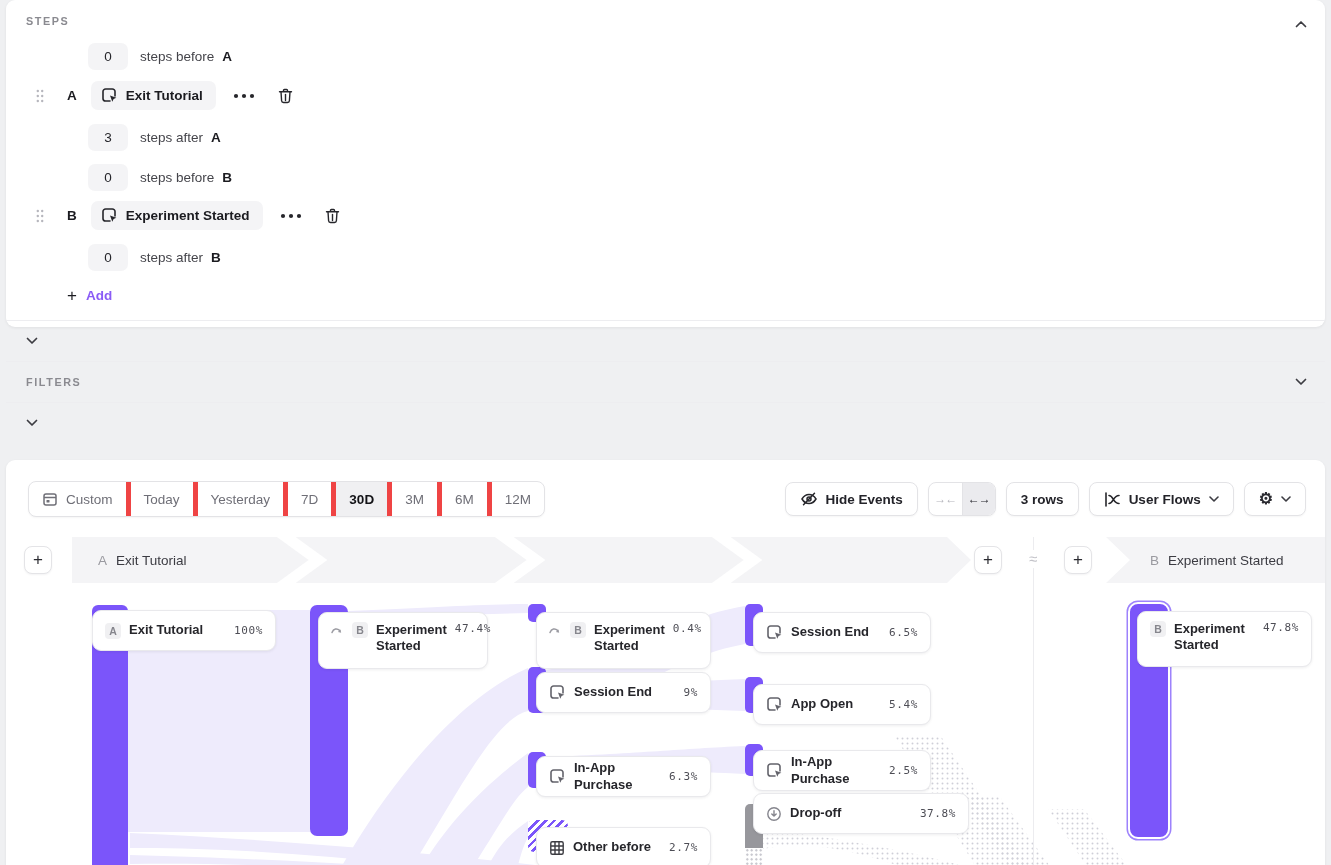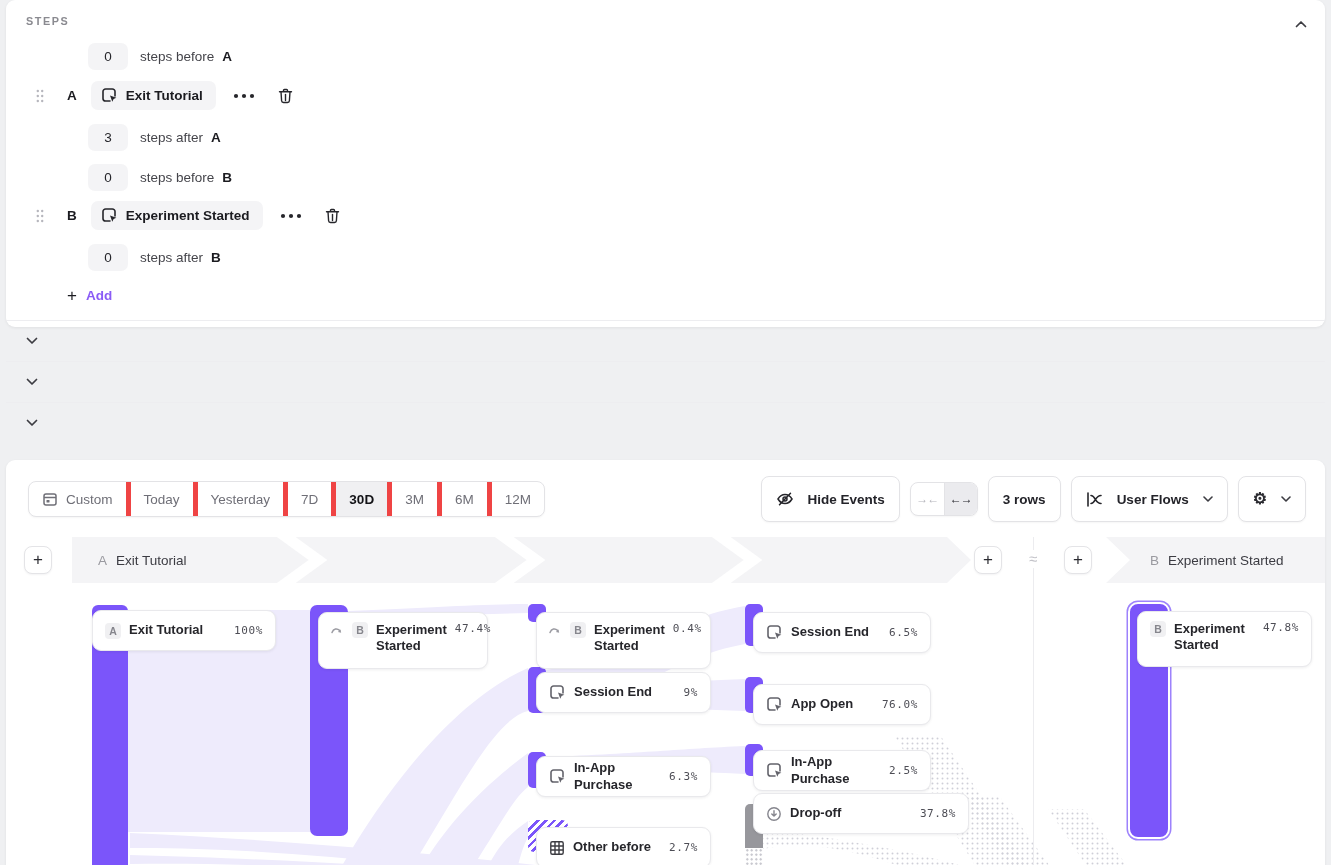--- a/index.html
+++ b/index.html
@@ -40,22 +40,22 @@
   #chart-panel { left:6px; top:460px; width:1319px; height:420px; overflow:hidden; }
   .toolbar { position:absolute; left:22px; right:19px; top:22px; height:34px;
     display:flex; justify-content:space-between; align-items:center; }
   .seg { display:flex; height:36px; border:1px solid #e3e3e6; border-radius:8px;
     background:#fff; overflow:hidden; box-shadow:0 1px 2px rgba(20,20,30,.04); }
   .seg-item { display:flex; align-items:center; gap:8px; padding:0 13px; color:#6f6f77;
     border-left:5px solid #ef4444; cursor:pointer; white-space:nowrap; }
   .seg-item:first-child { border-left:none; }
   .seg-item.selected { background:#f0f0f2; color:#131317; font-weight:700; }
   .tb-right { display:flex; gap:10px; align-items:center; }
-  .tb-btn { height:46px; background:#fff; border:1px solid #e3e3e6; border-radius:8px;
-    display:flex; align-items:center; gap:14px; padding:8px 14px; font-weight:600; color:#232329;
+  .tb-btn { height:34px; background:#fff; border:1px solid #e3e3e6; border-radius:8px;
+    display:flex; align-items:center; gap:8px; padding:8px 14px; font-weight:600; color:#232329;
     cursor:pointer; box-shadow:0 1px 2px rgba(20,20,30,.04); white-space:nowrap; }
   .arrow-seg { display:flex; height:34px; border:1px solid #e3e3e6; border-radius:8px;
     overflow:hidden; background:#fff; box-shadow:0 1px 2px rgba(20,20,30,.04); }
   .arrow-cell { width:33px; display:flex; align-items:center; justify-content:center;
     font-size:12px; letter-spacing:-1px; cursor:pointer; }
   .arrow-cell.dim { color:#b4b4bb; }
   .arrow-cell.on { background:#ebebee; color:#232329; border-left:1px solid #e3e3e6; }
   .gear-glyph { font-size:16px; color:#2b2b31; line-height:1; }
   
   .flow { position:absolute; left:0; right:0; top:77px; height:343px; }
@@ -214,20 +214,21 @@
     </div>
 
     <div class="collapse-row" style="top:320px">
       <span class="icon">
         <svg width="12" height="8" viewBox="0 0 12 8">
             <path d="M1.5 1.5 6 6 10.5 1.5" fill="none" stroke="#3c3c42" stroke-width="1.7" stroke-linecap="round" stroke-linejoin="round"></path>
           </svg>
       </span>
     </div>
     <div class="collapse-row" style="top:361px">
+      <span class="sec-title">FILTERS</span>
       <span class="icon">
         <svg width="12" height="8" viewBox="0 0 12 8">
             <path d="M1.5 1.5 6 6 10.5 1.5" fill="none" stroke="#3c3c42" stroke-width="1.7" stroke-linecap="round" stroke-linejoin="round"></path>
           </svg>
       </span>
     </div>
     <div class="collapse-row" style="top:402px">
       <span class="icon">
         <svg width="12" height="8" viewBox="0 0 12 8">
             <path d="M1.5 1.5 6 6 10.5 1.5" fill="none" stroke="#3c3c42" stroke-width="1.7" stroke-linecap="round" stroke-linejoin="round"></path>
@@ -460,21 +461,21 @@
       </div>
 
       <div class="node-card" style="left:747px; top:147px; width:178px; height:41px;">
         <span class="icon">
           <svg width="17" height="17" viewBox="0 0 17 17">
               <path d="M14 9V4.6C14 3.2 12.8 2 11.4 2H4.6C3.2 2 2 3.2 2 4.6v6.8C2 12.8 3.2 14 4.6 14H9" fill="none" stroke="#63636b" stroke-width="1.6" stroke-linecap="round"></path>
               <path d="M9 8.4l6.4 2.3-2.8 1.3-1.3 2.8Z" fill="#63636b"></path>
             </svg>
         </span>
         <span class="node-name">App Open</span>
-        <span class="node-pct">76.0%</span>
+        <span class="node-pct">5.4%</span>
       </div>
 
       <div class="node-card" style="left:747px; top:213px; width:178px; height:41px;">
         <span class="icon">
           <svg width="17" height="17" viewBox="0 0 17 17">
               <path d="M14 9V4.6C14 3.2 12.8 2 11.4 2H4.6C3.2 2 2 3.2 2 4.6v6.8C2 12.8 3.2 14 4.6 14H9" fill="none" stroke="#63636b" stroke-width="1.6" stroke-linecap="round"></path>
               <path d="M9 8.4l6.4 2.3-2.8 1.3-1.3 2.8Z" fill="#63636b"></path>
             </svg>
         </span>
         <span class="node-name">In-App Purchase</span>

